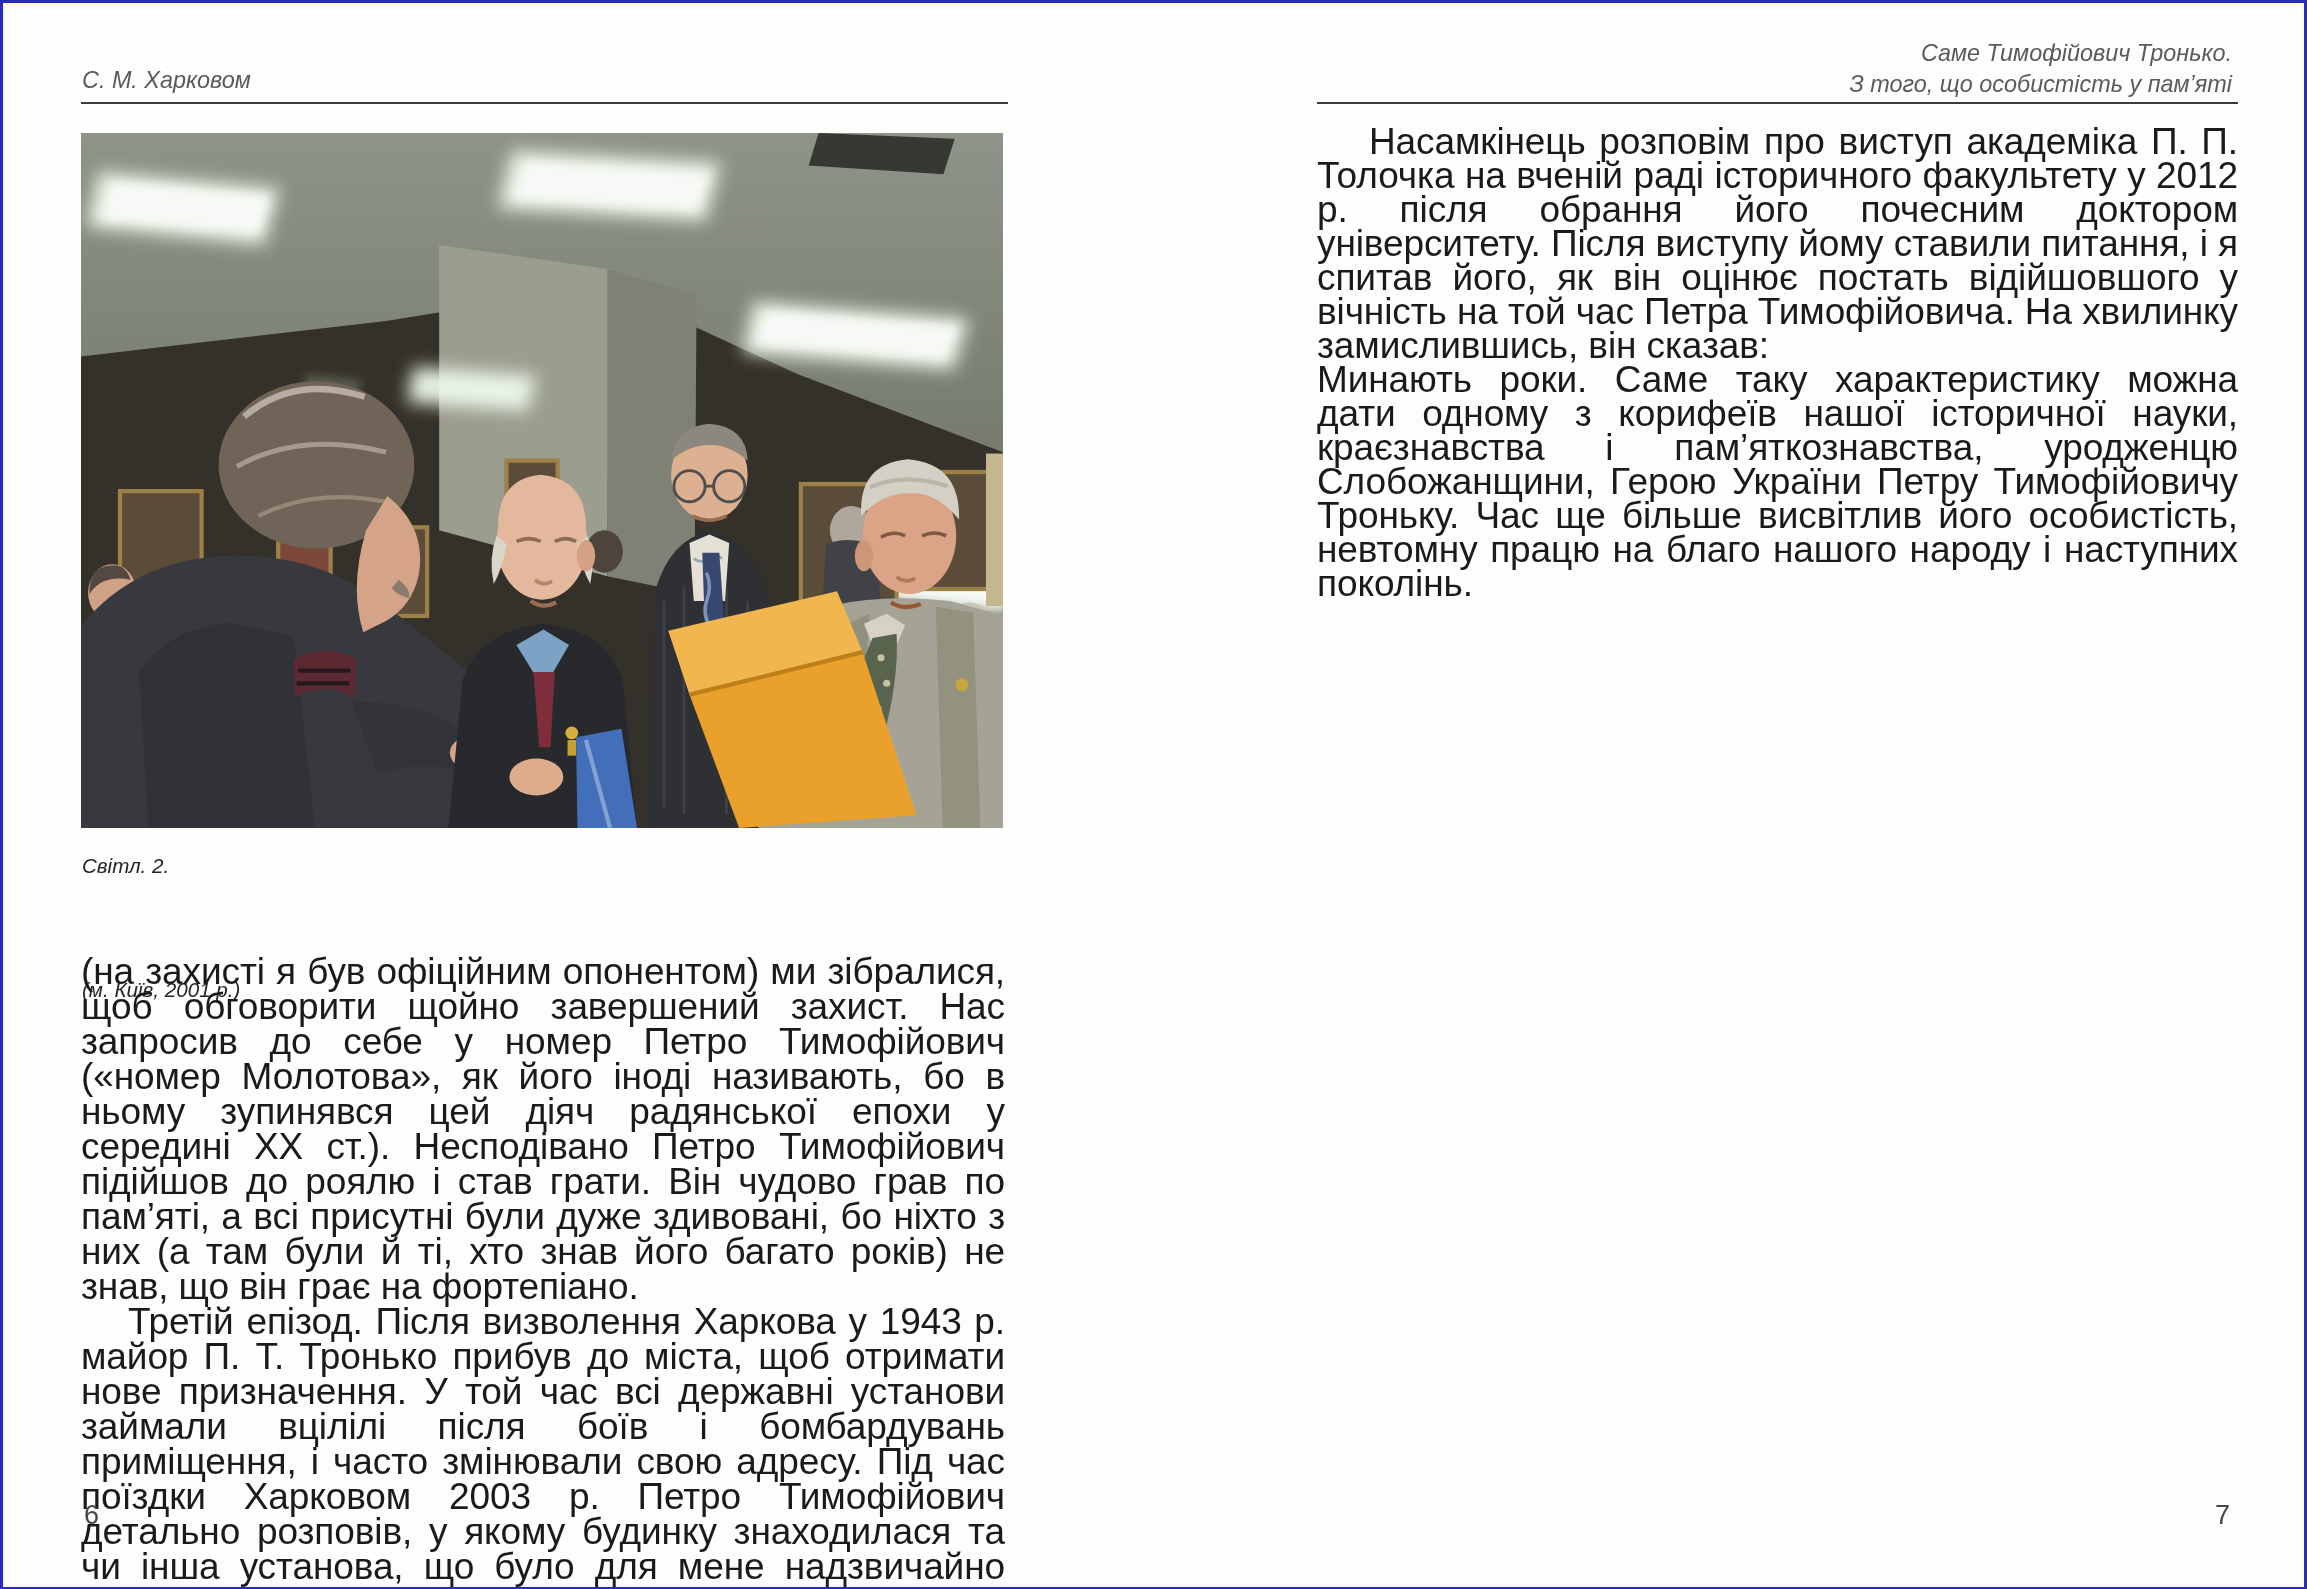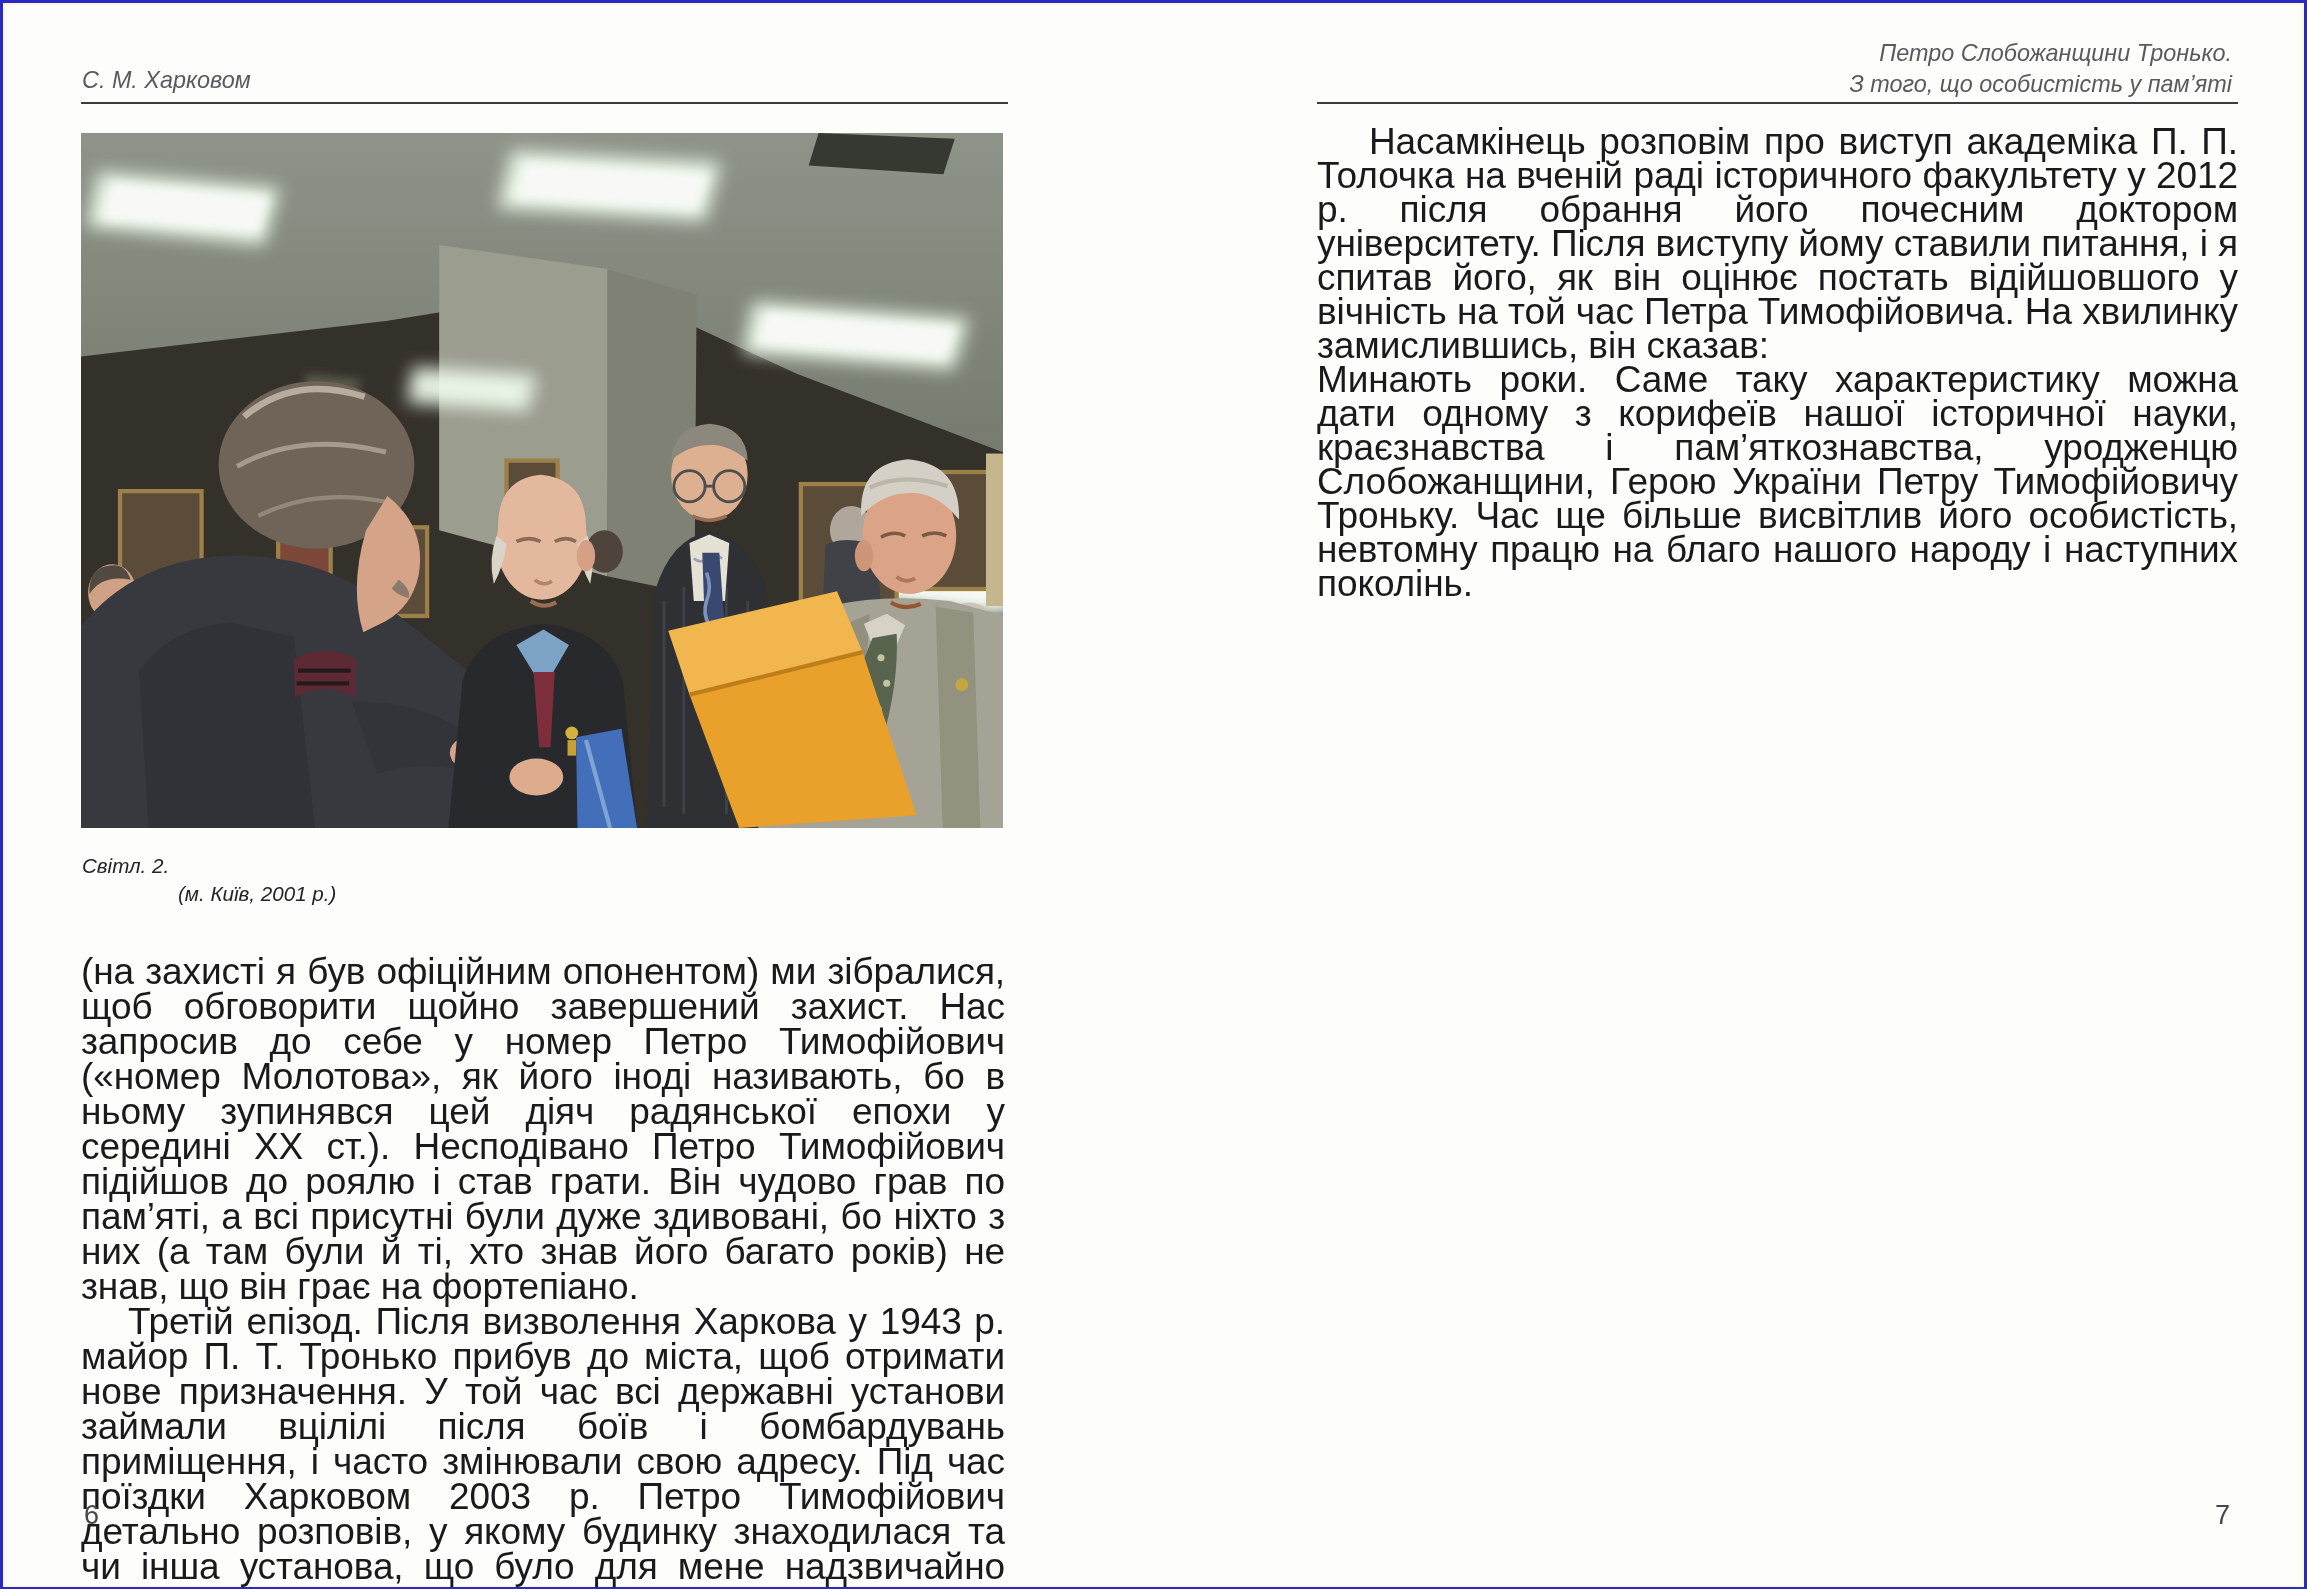--- a/index.html
+++ b/index.html
@@ -34,21 +34,21 @@
   .photo{
     position:absolute;left:78px;top:130px;width:922px;height:695px;
     margin:0;overflow:hidden;background:#2f2c26;
   }
   .photo svg{display:block;width:100%;height:100%;}
 
   
   .caption{
     position:absolute;left:79px;top:849px;width:924px;
     display:flex;
-    font-style:italic;font-size:20.6px;line-height:28px;color:#242426;
+    font-style:italic;font-size:20.6px;line-height:28px;color:#242426;flex-direction:column;
   }
   .cap-label{flex:0 0 96px;}
   .cap-text{flex:1;}
 
   
   .body-col{position:absolute;text-align:justify;font-size:37px;letter-spacing:-0.1px;}
   .body-left{left:78px;top:951px;width:924px;line-height:35px;}
   .body-right{left:1314px;top:122px;width:921px;line-height:34px;}
   .body-col p{margin:0;}
   .p-indent-l{text-indent:47px;}
@@ -238,21 +238,21 @@
   </div>
 
   <div class="body-col body-left">
     <p>(на захисті я був офіційним опонентом) ми зібралися, щоб обговорити щойно завершений захист. Нас запросив до себе у номер Петро Тимофійович («номер Молотова», як його іноді називають, бо в ньому зупинявся цей діяч радянської епохи у середині XX ст.). Несподівано Петро Тимофійович підійшов до роялю і став грати. Він чудово грав по пам’яті, а всі присутні були дуже здивовані, бо ніхто з них (а там були й ті, хто знав його багато років) не знав, що він грає на фортепіано.</p>
     <p class="p-indent-l">Третій епізод. Після визволення Харкова у 1943 р. майор П. Т. Тронько прибув до міста, щоб отримати нове призначення. У той час всі державні установи займали вцілілі після боїв і бомбардувань приміщення, і часто змінювали свою адресу. Під час поїздки Харковом 2003 р. Петро Тимофійович детально розповів, у якому будинку знаходилася та чи інша установа, що було для мене надзвичайно важливим, оскільки і сьогодні про ці часи часто незрозуміло, де саме знаходилися офіси радянських і партійних установ.</p>
   </div>
 
   <div class="pagenum pn-left">6</div>
 
   <div class="running-head rh-right">
-    <div>Петро Слобожанщини Тронько.</div>
+    <div>Саме Тимофійович Тронько.</div>
     <div>З того, що особистість у пам’яті</div>
   </div>
   <div class="head-rule rule-right"></div>
 
   <div class="body-col body-right">
     <p class="p-indent-r">Насамкінець розповім про виступ академіка П. П. Толочка на вченій раді історичного факультету у 2012 р. після обрання його почесним доктором університету. Після виступу йому ставили питання, і я спитав його, як він оцінює постать відійшовшого у вічність на той час Петра Тимофійовича. На хвилинку замислившись, він сказав:</p>
     <p>Минають роки. Саме таку характеристику можна дати одному з корифеїв нашої історичної науки, краєзнавства і пам’яткознавства, уродженцю Слобожанщини, Герою України Петру Тимофійовичу Троньку. Час ще більше висвітлив його особистість, невтомну працю на благо нашого народу і наступних поколінь.</p>
   </div>
 
   <div class="pagenum pn-right">7</div>

